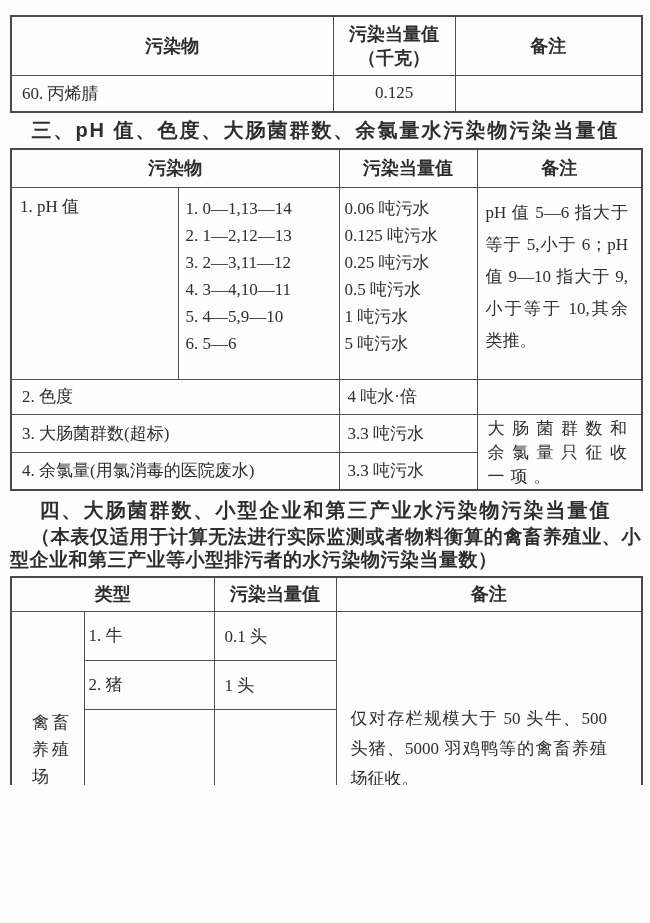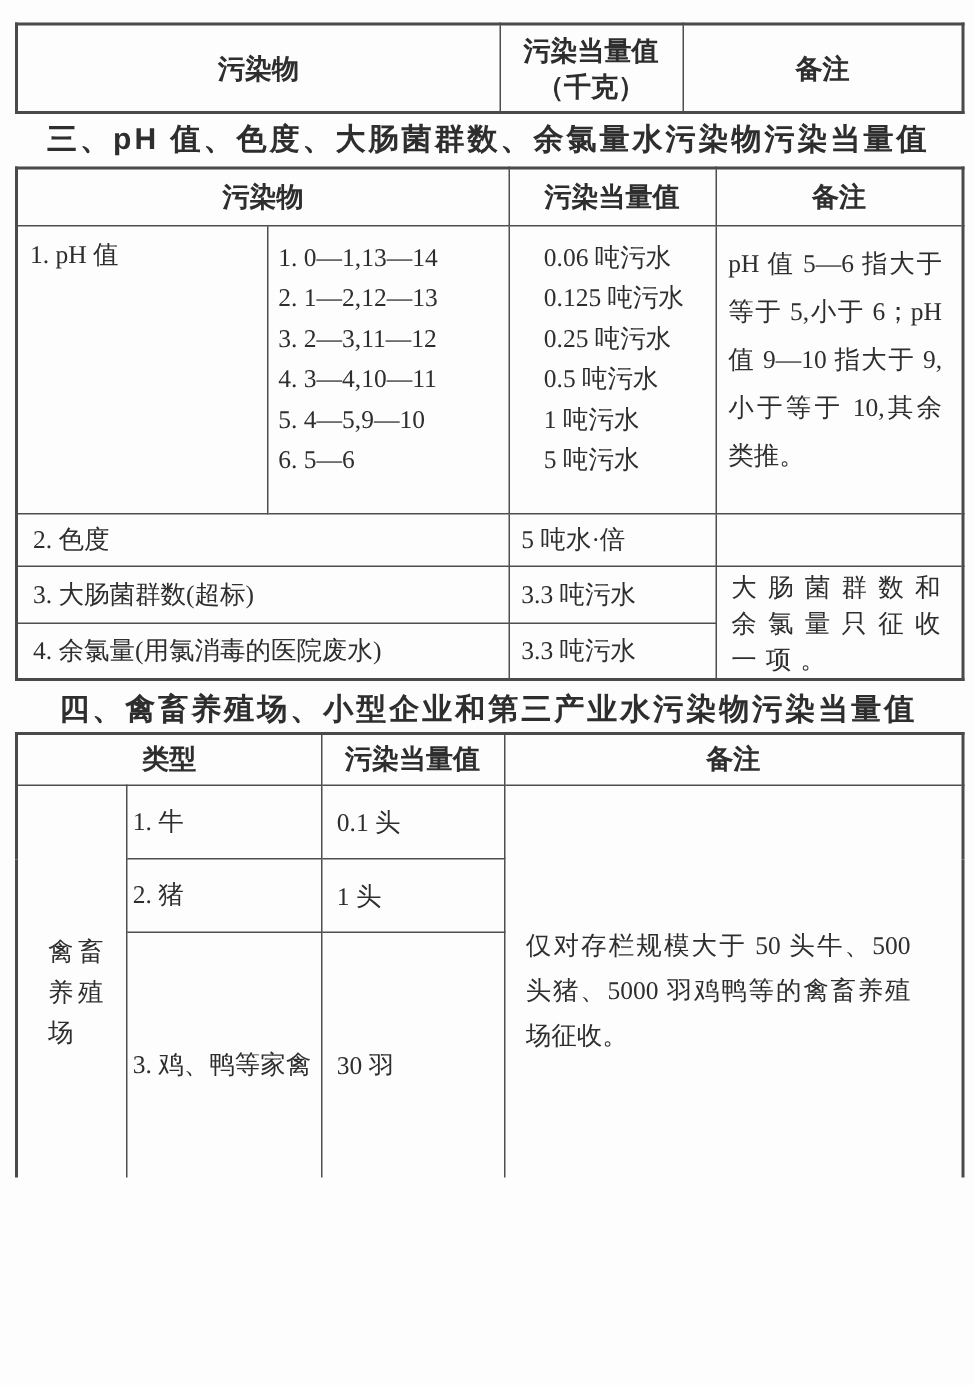--- a/index.html
+++ b/index.html
@@ -39,21 +39,21 @@
   .h49{height:49px}.h178{height:178px}
   
   .name  { text-align:left; padding-left:10px; }
   .val-c { text-align:center; }
   .val-l { text-align:left; padding-left:8px; }
   
   .top { vertical-align:top; padding-top:7px; }
   .ph-label { padding-left:8px; }
   .line27 div { line-height:27px; }
   .ranges { padding-left:7px; }
-  .vals   { padding-left:23px; }
+  .vals   { padding-left:5px; }
   .ph-note {
     padding:9px 13px 0 8px;
     line-height:32px;
     text-align:justify;
   }
   .merged-note {
     vertical-align:top;
     padding:2px 8px 0 10px;
     line-height:24px;
     letter-spacing:6px;
@@ -108,20 +108,25 @@
         <col style="width:187px">
     </colgroup>
     <tbody>
         <tr class="h59">
       <th>污染物</th>
       <th>
         <div>污染当量值</div>
         <div>（千克）</div>
       </th>
       <th>备注</th>
+    </tr>
+    <tr class="h37">
+      <td class="name">60. 丙烯腈</td>
+      <td class="val-c">0.125</td>
+      <td></td>
     </tr>
   </tbody>
     </table>
 
   <div class="sec-title">三、pH 值、色度、大肠菌群数、余氯量水污染物污染当量值</div>
 
   <table class="t2">
     <colgroup>
       <col style="width:167px">
         <col style="width:161px">
@@ -149,36 +154,37 @@
         <div>0.125 吨污水</div>
         <div>0.25 吨污水</div>
         <div>0.5 吨污水</div>
         <div>1 吨污水</div>
         <div>5 吨污水</div>
       </td>
       <td class="top ph-note">pH 值 5—6 指大于等于 5,小于 6；pH 值 9—10 指大于 9,小于等于 10,其余类推。</td>
     </tr>
     <tr class="h35">
       <td colspan="2" class="name">2. 色度</td>
-      <td class="val-l">5 吨水·倍</td>
+      <td class="val-l">4 吨水·倍</td>
       <td></td>
     </tr>
     <tr class="h37">
       <td colspan="2" class="name">3. 大肠菌群数(超标)</td>
       <td class="val-l">3.3 吨污水</td>
       <td rowspan="2" class="merged-note">大肠菌群数和余氯量只征收一项。</td>
     </tr>
     <tr class="h35">
       <td colspan="2" class="name">4. 余氯量(用氯消毒的医院废水)</td>
       <td class="val-l">3.3 吨污水</td>
     </tr>
   </tbody>
     </table>
 
-  <div class="sec-title sec-title-2">四、禽畜养殖场、小型企业和第三产业水污染物污染当量值</div>
+  <div class="sec-title sec-title-2">四、大肠菌群数、小型企业和第三产业水污染物污染当量值</div>
+  <p class="table-note">（本表仅适用于计算无法进行实际监测或者物料衡算的禽畜养殖业、小型企业和第三产业等小型排污者的水污染物污染当量数）</p>
 
   <table class="t3">
     <colgroup>
       <col style="width:73px">
         <col style="width:130px">
         <col style="width:122px">
         <col style="width:306px">
     </colgroup>
     <tbody>
         <tr class="h35">

